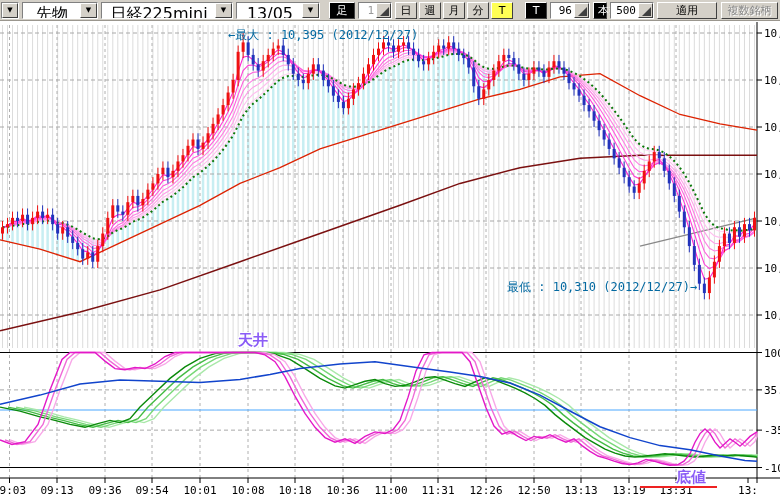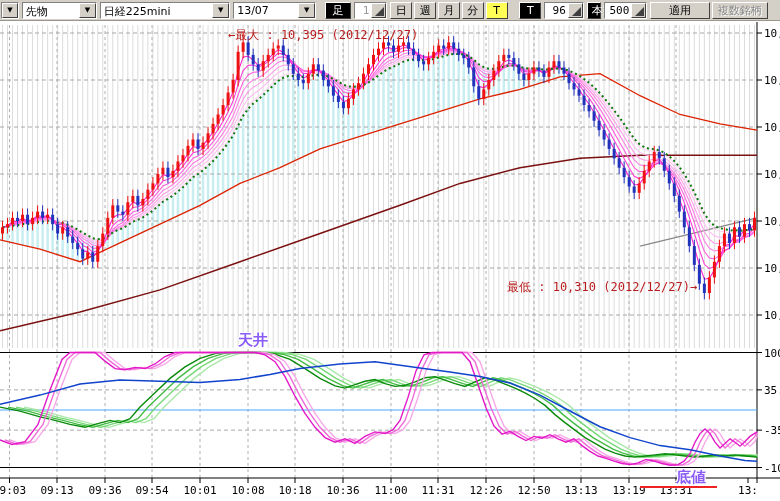--- a/index.html
+++ b/index.html
@@ -3,42 +3,42 @@
 <meta charset="utf-8">
 <style>
   html,body{margin:0;padding:0;background:#fff;}
   .app{position:relative;width:780px;height:501px;background:#fff;overflow:hidden;
        font-family:"DejaVu Sans",sans-serif;font-size:12px;}
   
   .toolbar{position:absolute;left:0;top:0;width:780px;height:21px;background:#d4d0c8;
            border-bottom:1px solid #9a968e;display:flex;align-items:center;box-sizing:border-box;}
   .combo{display:flex;height:17px;margin:1px 2px 1px 1px;background:#fff;
          border:1px solid;border-color:#808080 #fff #fff #808080;box-sizing:border-box;}
-  .combo .combo-text{flex:1;padding:1px 2px 0 3px;font-size:11px;white-space:nowrap;overflow:hidden;color:#000;}
+  .combo .combo-text{flex:1;padding:1px 2px 0 3px;font-size:16px;white-space:nowrap;overflow:hidden;color:#000;text-align:center;}
   .combo .combo-btn{width:15px;background:#d4d0c8;border:1px solid;border-color:#fff #404040 #404040 #fff;
          font-size:7px;line-height:13px;text-align:center;color:#000;}
   .btn3d{height:17px;margin:1px 1px;background:#d4d0c8;border:1px solid;border-color:#fff #404040 #404040 #fff;
          font-size:11px;text-align:center;line-height:15px;padding:0 4px;box-sizing:border-box;color:#000;white-space:nowrap;}
   .btn-black{background:#000;color:#fff;}
   .btn-yellow{background:#ffff55;}
   .btn-disabled{color:#888;text-shadow:1px 1px 0 #fff;}
   .spin{display:flex;height:17px;margin:1px 2px;background:#fff;
         border:1px solid;border-color:#808080 #fff #fff #808080;box-sizing:border-box;}
   .spin .spin-val{flex:1;text-align:right;font-size:11px;padding:1px 2px 0 2px;font-family:"DejaVu Sans Mono",monospace;}
   .spin .spin-val.dim{color:#999;}
   .spin .spin-btn{width:13px;background:#d4d0c8;border:1px solid;border-color:#fff #404040 #404040 #fff;
         position:relative;}
   .spin .spin-btn .diag{position:absolute;right:1px;bottom:1px;width:0;height:0;
         border-left:9px solid transparent;border-bottom:9px solid #404040;}
   .sp{width:10px;}
   .grow{flex:1;}
   
   .chart-canvas{position:absolute;left:0;top:21px;}
   .anno{position:absolute;white-space:nowrap;font-family:"DejaVu Sans Mono",monospace;
-        font-size:12px;color:#b91c1c;letter-spacing:0px;}
+        font-size:12px;color:#0369a1;letter-spacing:0px;}
   .anno-red{font-family:"DejaVu Sans",sans-serif;font-weight:bold;font-size:15px;color:#8b5cf6;
         text-shadow:1px 1px 0 #fff,-1px -1px 0 #fff,1px -1px 0 #fff,-1px 1px 0 #fff;}
   .red-underline{position:absolute;background:#ee2222;height:2px;}
 </style>
 </head>
 <body>
 
 <div class="app">
 
   <div class="toolbar">
@@ -47,21 +47,21 @@
     </div>
     <div class="combo" style="width:76px">
       <div class="combo-text">先物</div>
       <div class="combo-btn">▼</div>
     </div>
     <div class="combo" style="width:132px">
       <div class="combo-text">日経225mini</div>
       <div class="combo-btn">▼</div>
     </div>
     <div class="combo" style="width:84px">
-      <div class="combo-text">13/07</div>
+      <div class="combo-text">13/05</div>
       <div class="combo-btn">▼</div>
     </div>
     <div class="sp" style="width:6px"></div>
     <div class="btn3d btn-black" style="width:26px">足</div>
     <div class="spin" style="width:34px">
       <div class="spin-val dim">1</div>
       <div class="spin-btn">
           <span class="diag"></span>
         </div>
     </div>
@@ -80,21 +80,21 @@
     </div>
     <div class="btn3d btn-black" style="width:14px">本数</div>
     <div class="spin" style="width:44px">
       <div class="spin-val">500</div>
       <div class="spin-btn">
           <span class="diag"></span>
         </div>
     </div>
     <div class="btn3d" style="width:60px">適用</div>
     <div class="grow"></div>
-    <div class="btn3d btn-disabled" style="width:57px;margin-right:12px">複数銘柄</div>
+    <div class="btn3d btn-disabled" style="width:57px;margin-right:2px">複数銘柄</div>
   </div>
 
   <div class="chart-canvas">
     <svg id="svg" width="780" height="480" xmlns="http://www.w3.org/2000/svg">
         <line x1="2.5" y1="4" x2="2.5" y2="327" stroke="#dcdcdc" stroke-width="1"></line>
         <line x1="7.513333333333334" y1="4" x2="7.513333333333334" y2="327" stroke="#dcdcdc" stroke-width="1"></line>
         <line x1="12.526666666666667" y1="4" x2="12.526666666666667" y2="327" stroke="#dcdcdc" stroke-width="1"></line>
         <line x1="17.54" y1="4" x2="17.54" y2="327" stroke="#dcdcdc" stroke-width="1"></line>
         <line x1="22.553333333333335" y1="4" x2="22.553333333333335" y2="327" stroke="#dcdcdc" stroke-width="1"></line>
         <line x1="27.566666666666666" y1="4" x2="27.566666666666666" y2="327" stroke="#dcdcdc" stroke-width="1"></line>

